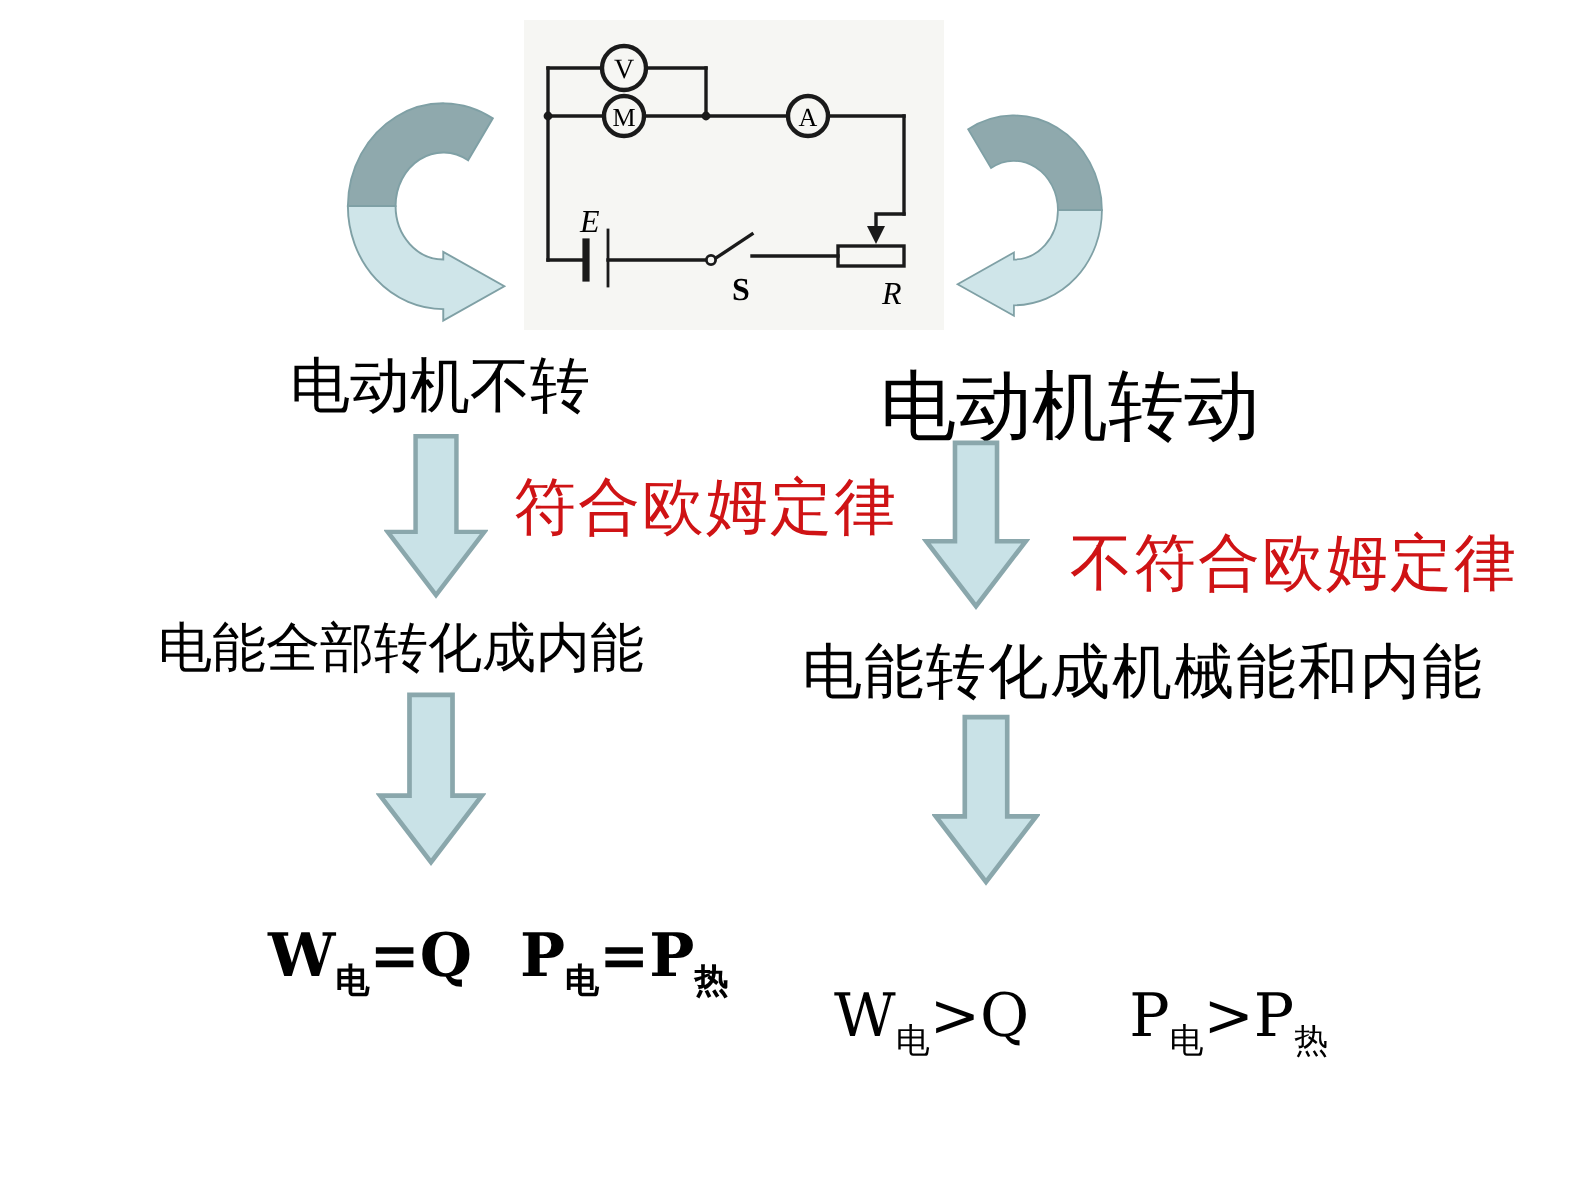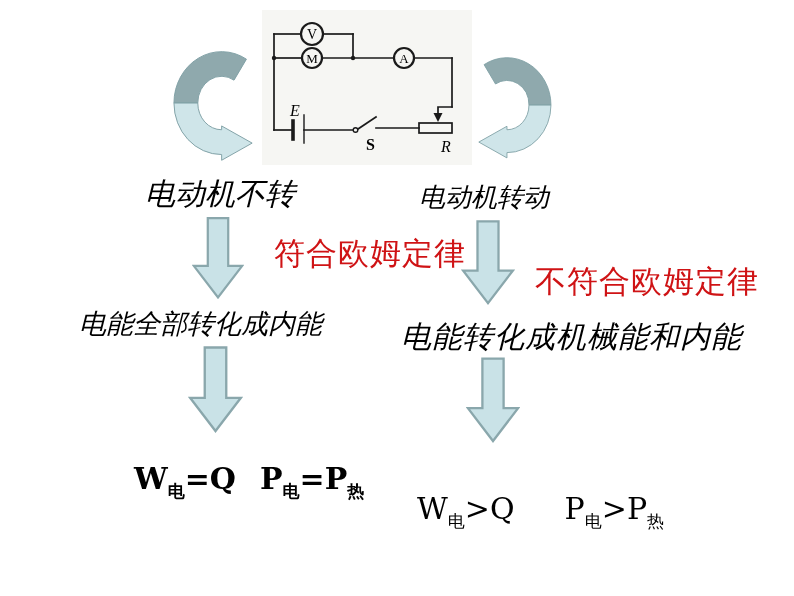--- a/index.html
+++ b/index.html
@@ -1,25 +1,25 @@
 <!DOCTYPE html>
 <html><head>
 <meta charset="utf-8">
 <style>
   html,body{margin:0;padding:0;background:#fff;}
   .slide{
     position:relative;width:794px;height:596px;background:#ffffff;
     overflow:hidden;font-family:"Liberation Serif","DejaVu Serif",serif;
   }
   .abs{position:absolute;}
-  .cn{color:#000;white-space:nowrap;line-height:1.1;font-style:italic;}
+  .cn{color:#000;white-space:nowrap;line-height:1.1;}
   .state-left   {left:145px;top:177px;font-size:30px;}
-  .state-right  {left:419px;top:184px;font-size:26px;}
+  .state-right  {left:440px;top:184px;font-size:38px;}
   .law          {color:#cf1315;font-size:31px;letter-spacing:1px;white-space:nowrap;}
-  .law-left     {left:274px;top:233px;}
+  .law-left     {left:257px;top:233px;}
   .law-right    {left:535px;top:237px;margin-top:24px;}
   .energy-left  {left:79px; top:310px;font-size:27px;}
   .energy-right {left:401px;top:320px;font-size:30px;letter-spacing:1px;}
   .formula{white-space:nowrap;color:#000;}
   .formula-left {left:134px;top:461px;font-weight:bold;}
   .formula-right{left:417px;top:467px;margin-top:24px;}
   .fm{font-size:30px;font-family:"DejaVu Serif","Liberation Serif",serif;}
   .fs{font-size:17px;position:relative;top:8px;font-family:"DejaVu Serif","Liberation Serif",serif;}
   .fg{display:inline-block;}
   .circuit-box{left:262px;top:10px;}

